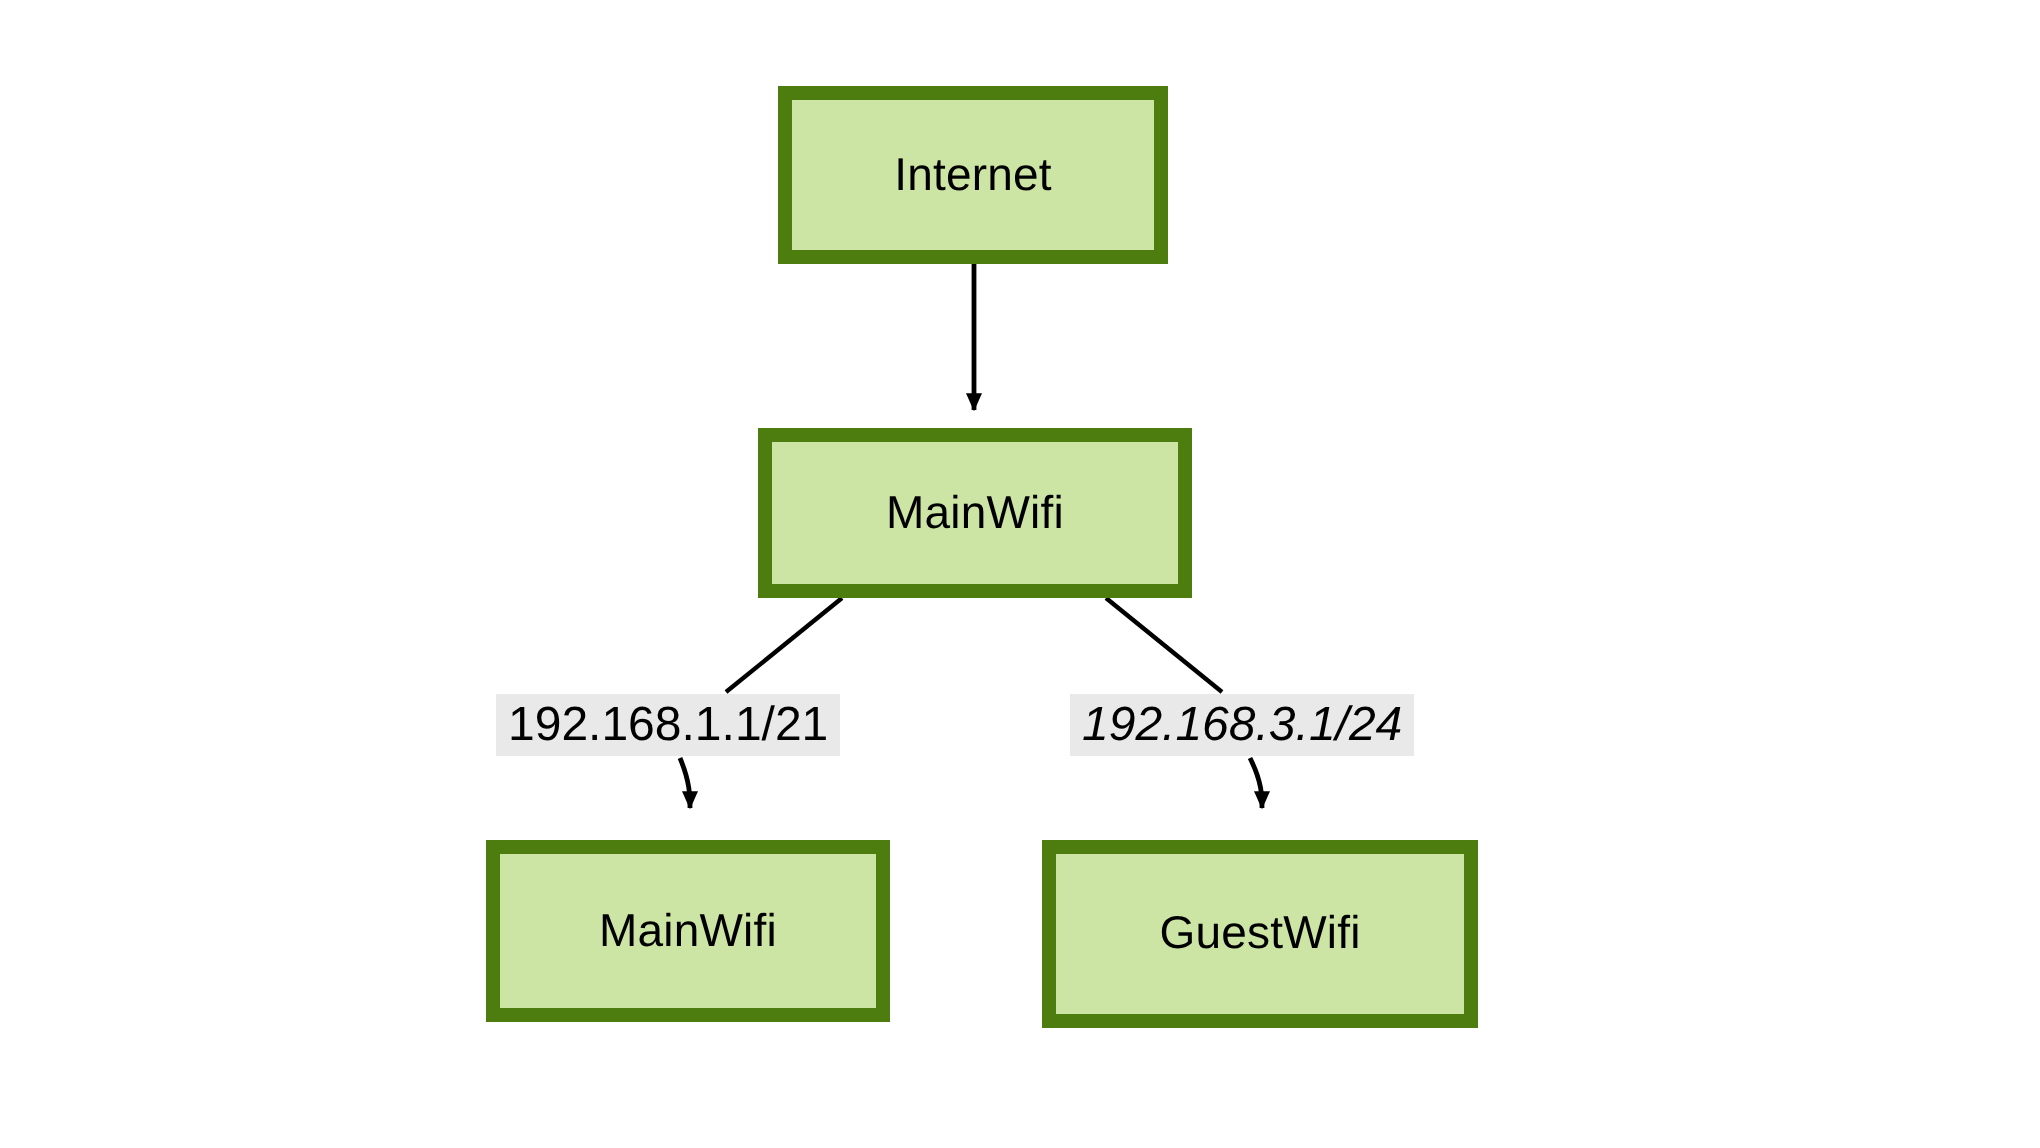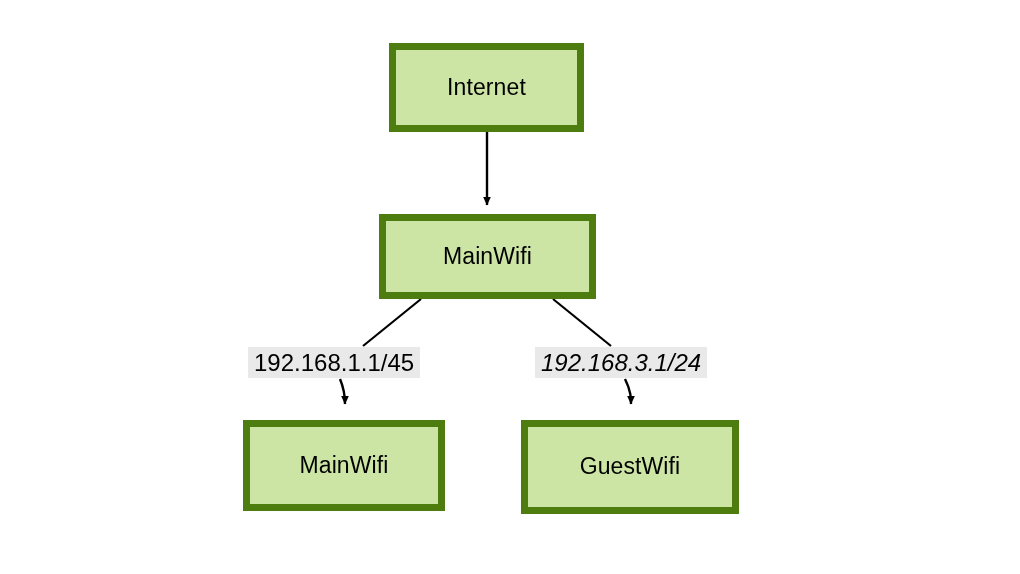--- a/index.html
+++ b/index.html
@@ -120,17 +120,17 @@
   </div>
 
   <div class="node" id="node-mainwifi">
     <span class="node-label">MainWifi</span>
   </div>
 
   <div class="node" id="node-guestwifi">
     <span class="node-label">GuestWifi</span>
   </div>
 
-  <div class="edge-label" id="edge-label-main">192.168.1.1/45</div>
+  <div class="edge-label" id="edge-label-main">192.168.1.1/21</div>
 
   <div class="edge-label" id="edge-label-guest">192.168.3.1/24</div>
 
 </div>
 
 </body></html>

